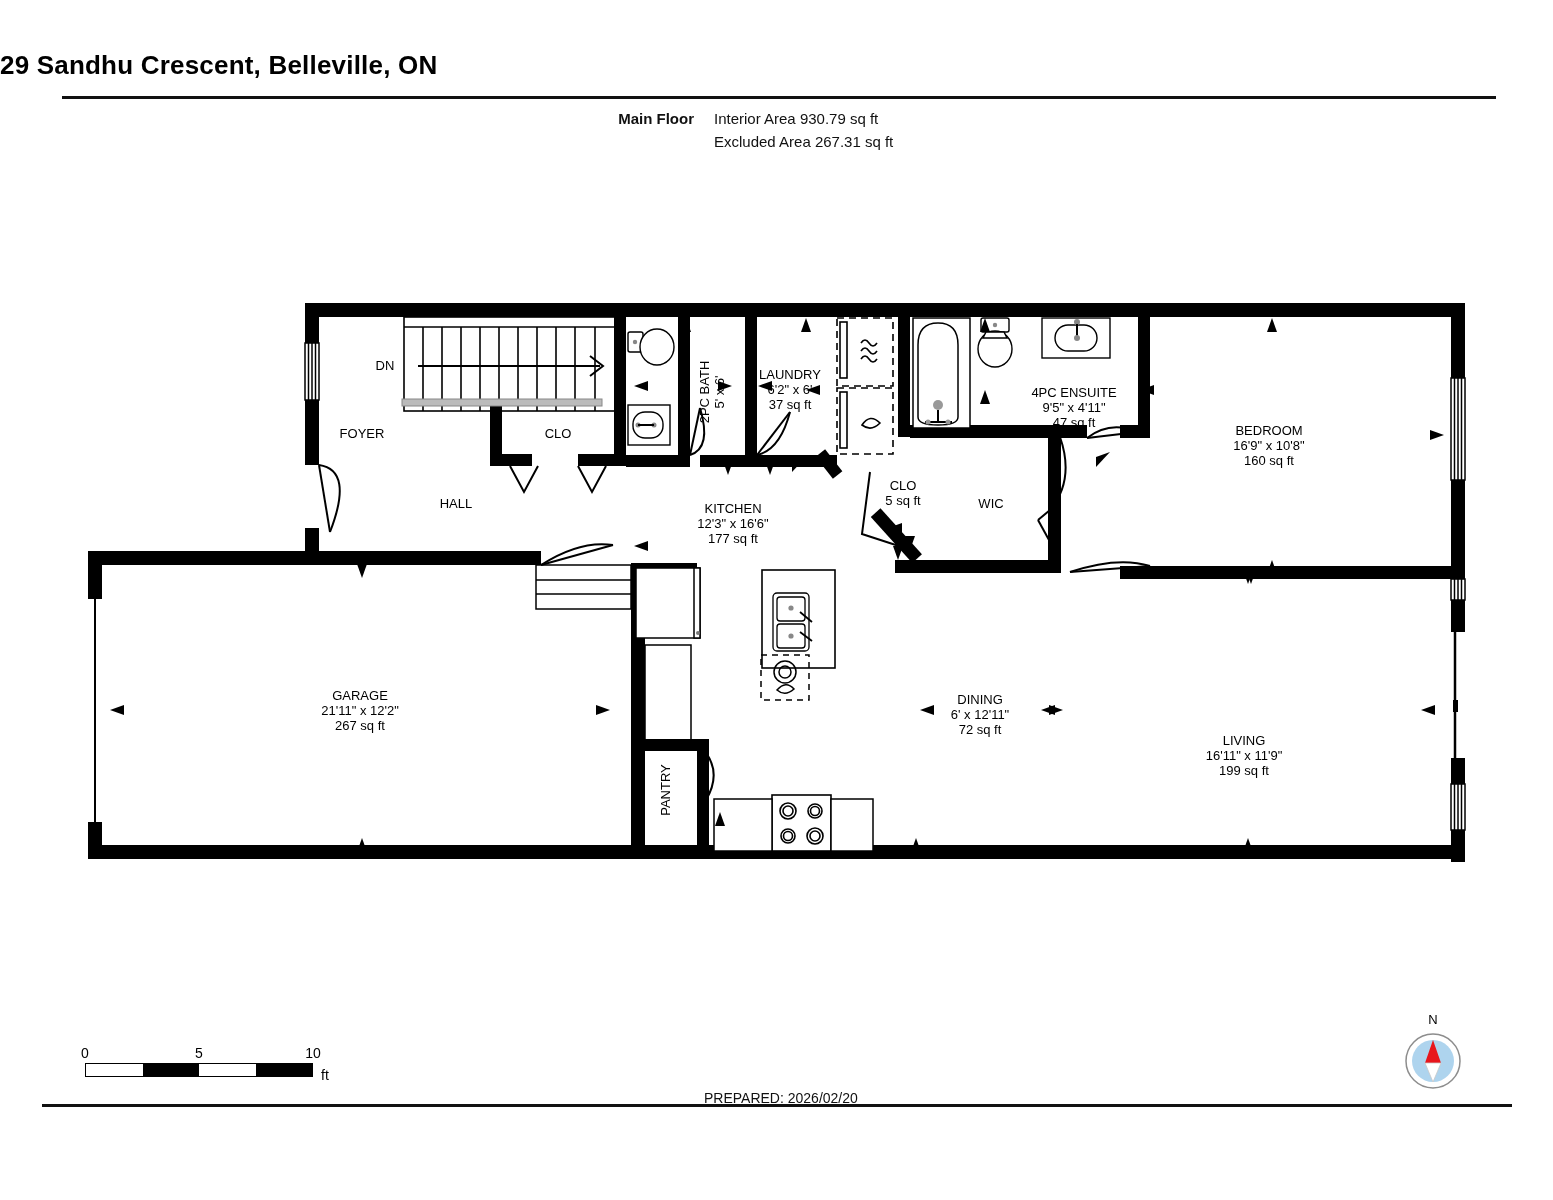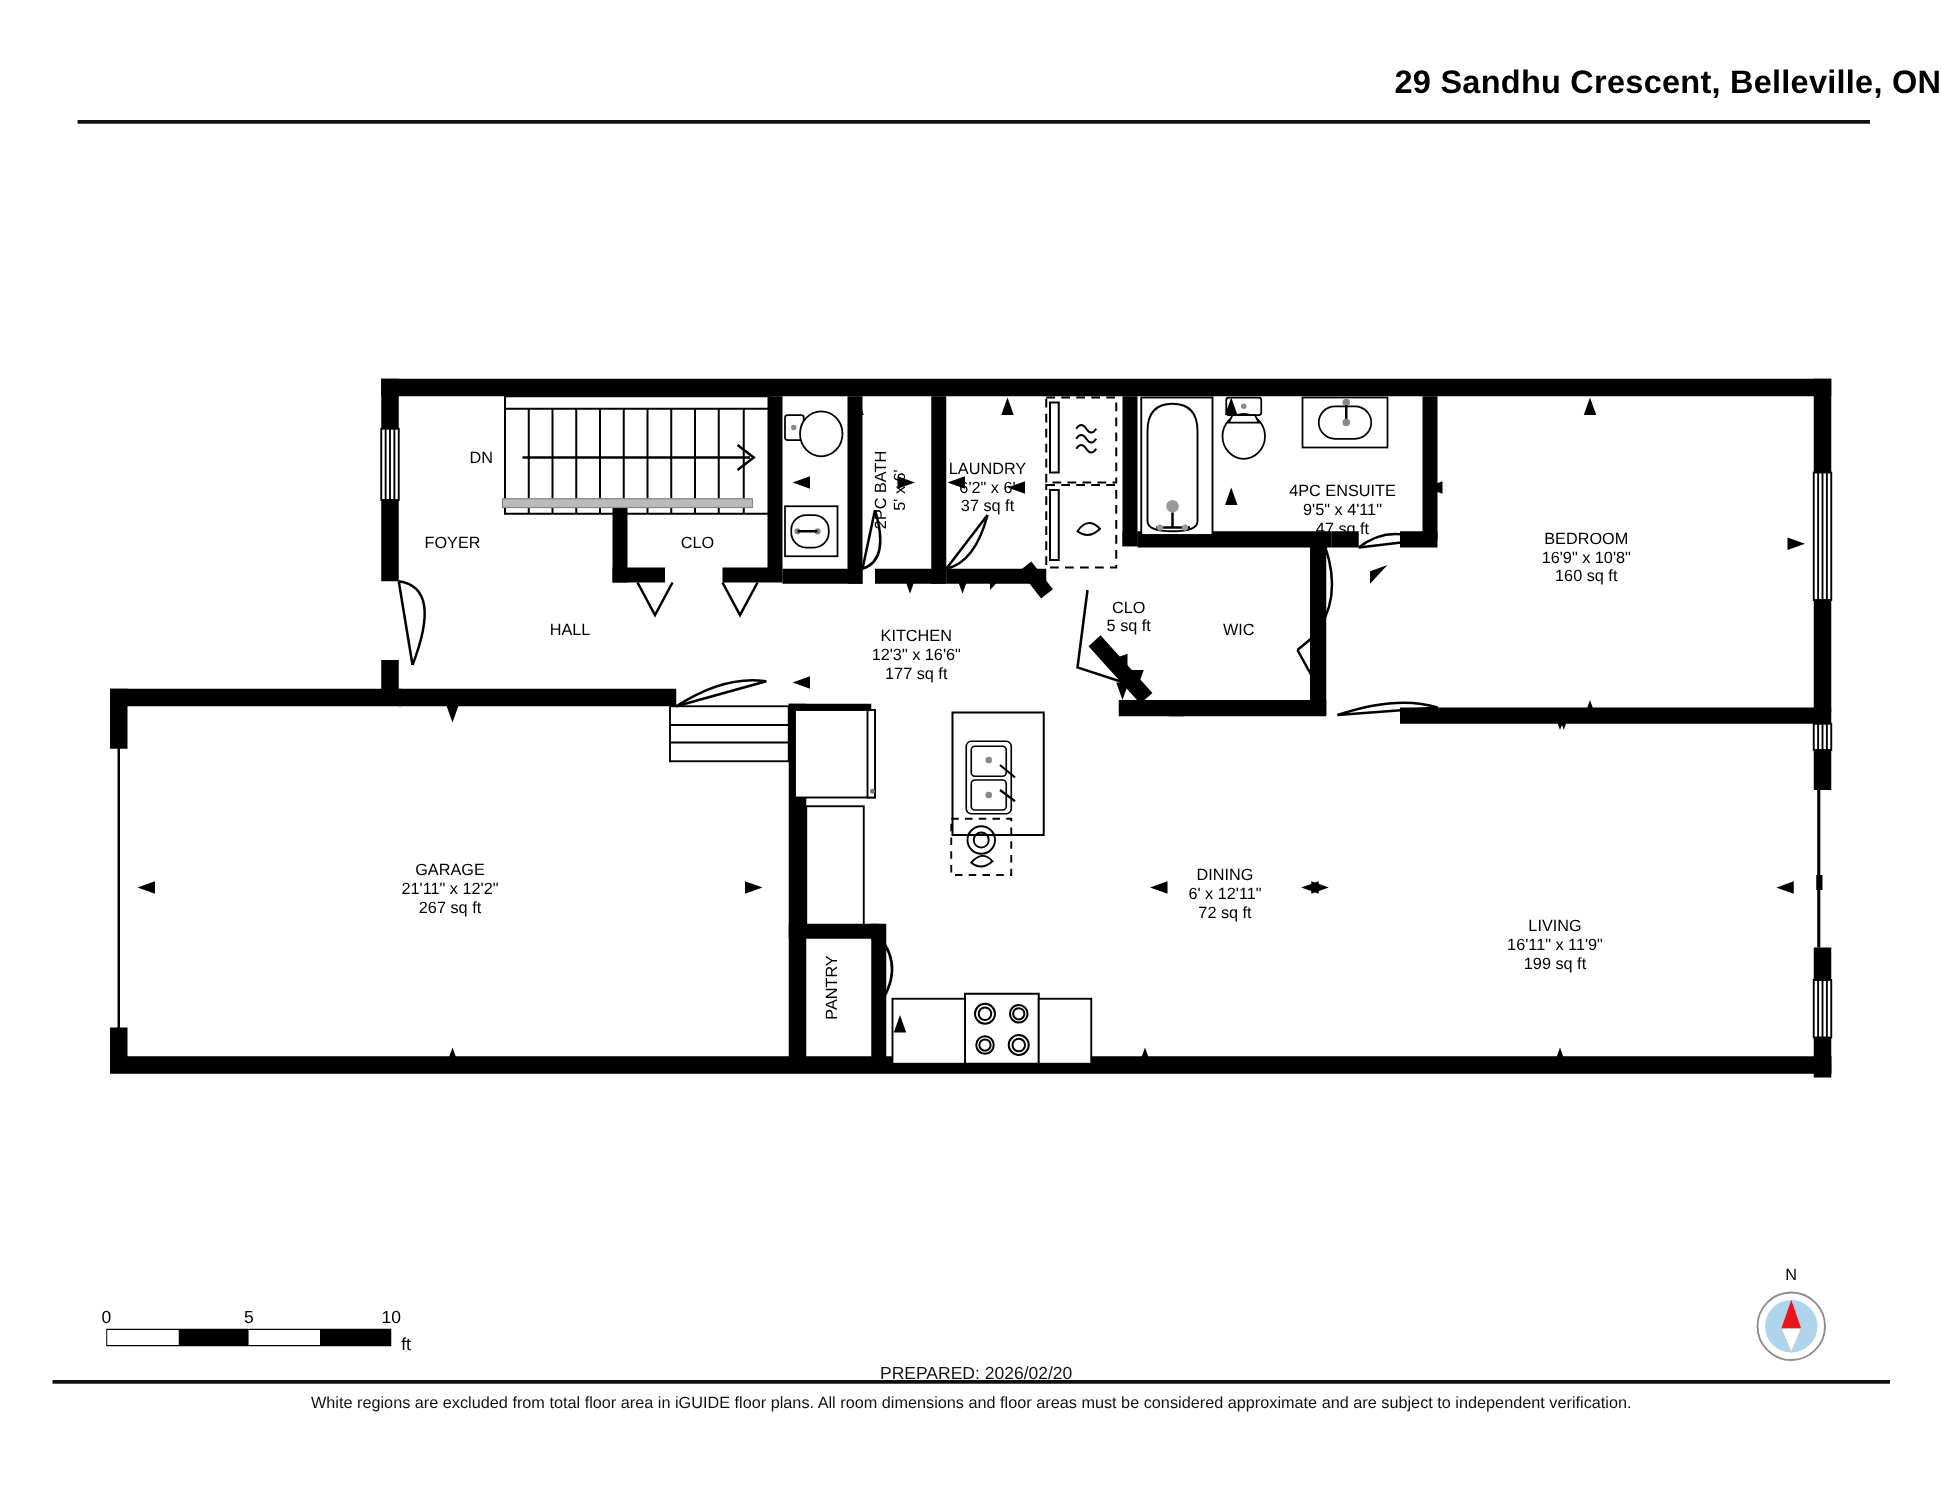--- a/index.html
+++ b/index.html
@@ -56,21 +56,21 @@
     font-size: 33px;
     letter-spacing: 1px;
     color: #b0b0b0;
     font-family: "Liberation Sans", sans-serif;
   }
   #realtor-logo .rword sup { font-size: 14px; }
 
   
   #plan-title {
     position: absolute; left: 0; top: 50px; width: 1553px;
-    text-align: right;
+    text-align: left;
     font-size: 26px; font-weight: bold; color: #000;
     letter-spacing: 0.2px;
   }
   #title-rule {
     position: absolute; left: 62px; top: 96px;
     width: 1434px; height: 3px; background: #111;
   }
   #area-summary {
     position: absolute; left: 600px; top: 110px;
     width: 520px;
@@ -146,20 +146,30 @@
 </style>
 </head>
 <body>
 
 <div id="page">
 
 
   <div id="plan-title">29 Sandhu Crescent, Belleville, ON</div>
   <div id="title-rule"></div>
 
+  <div id="area-summary">
+    <div class="row">
+      <div class="lbl">Main Floor</div>
+      <div class="val">Interior Area 930.79 sq ft</div>
+    </div>
+    <div class="row">
+      <div class="lbl"></div>
+      <div class="val">Excluded Area 267.31 sq ft</div>
+    </div>
+  </div>
 
   <svg id="floorplan" viewBox="0 0 1553 1200">
     <g stroke="none" fill="#000">
 
       <rect x="305" y="303" width="1160" height="14"></rect>
 
       <rect x="305" y="303" width="14" height="40"></rect>
 
       <rect x="305" y="400" width="14" height="65"></rect>
 
@@ -538,15 +548,14 @@
     <div class="nlab">N</div>
     <svg width="62" height="68" viewBox="0 0 62 68" style="position:absolute;left:0;top:18px;">
       <circle cx="31" cy="31" r="27" fill="#fff" stroke="#8d8d8d" stroke-width="1.5"></circle>
       <circle cx="31" cy="31" r="21" fill="#aed4ee"></circle>
       <polygon points="31,10 39,33 23,33" fill="#e8161c"></polygon>
       <polygon points="31,52 39,33 23,33" fill="#ffffff" stroke="#c9c9c9" stroke-width="0.8"></polygon>
     </svg>
   </div>
 
   <div id="footer-rule"></div>
-  <div id="disclaimer">White regions are excluded from total floor area in iGUIDE floor plans. All room dimensions and floor areas must be considered approximate and are subject to independent verification.</div>
 
 </div>
 
 </body></html>

